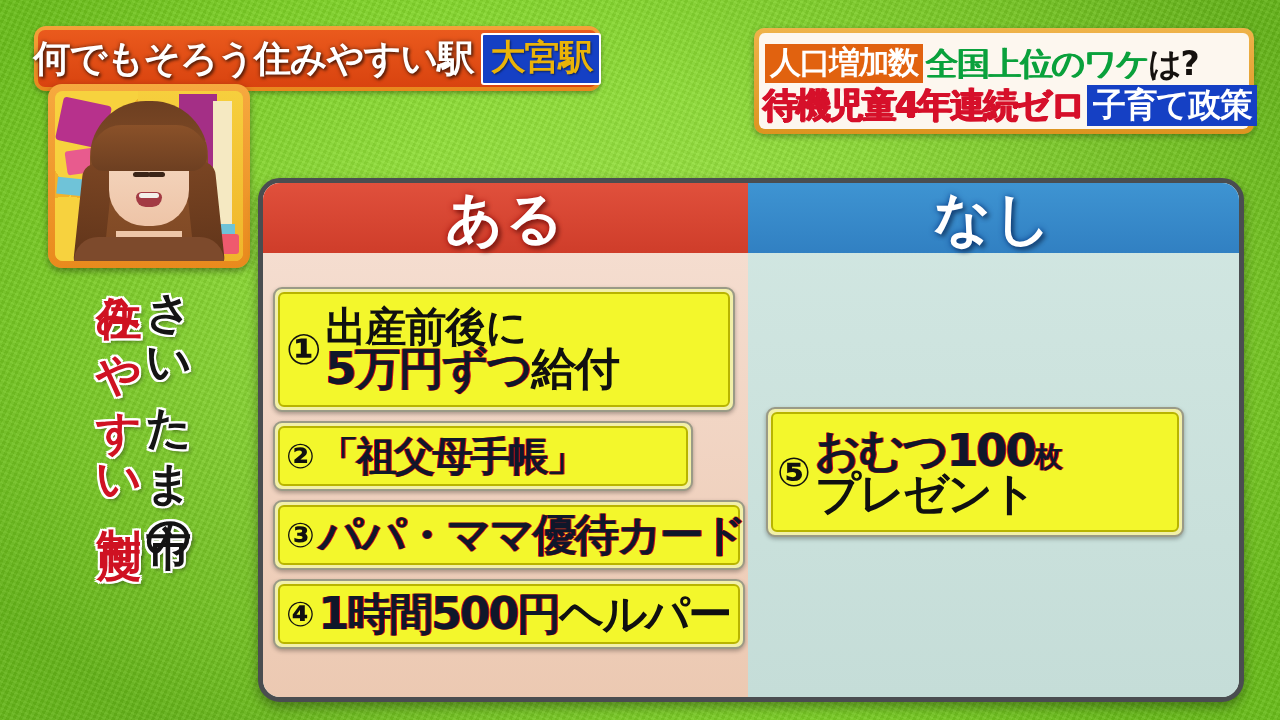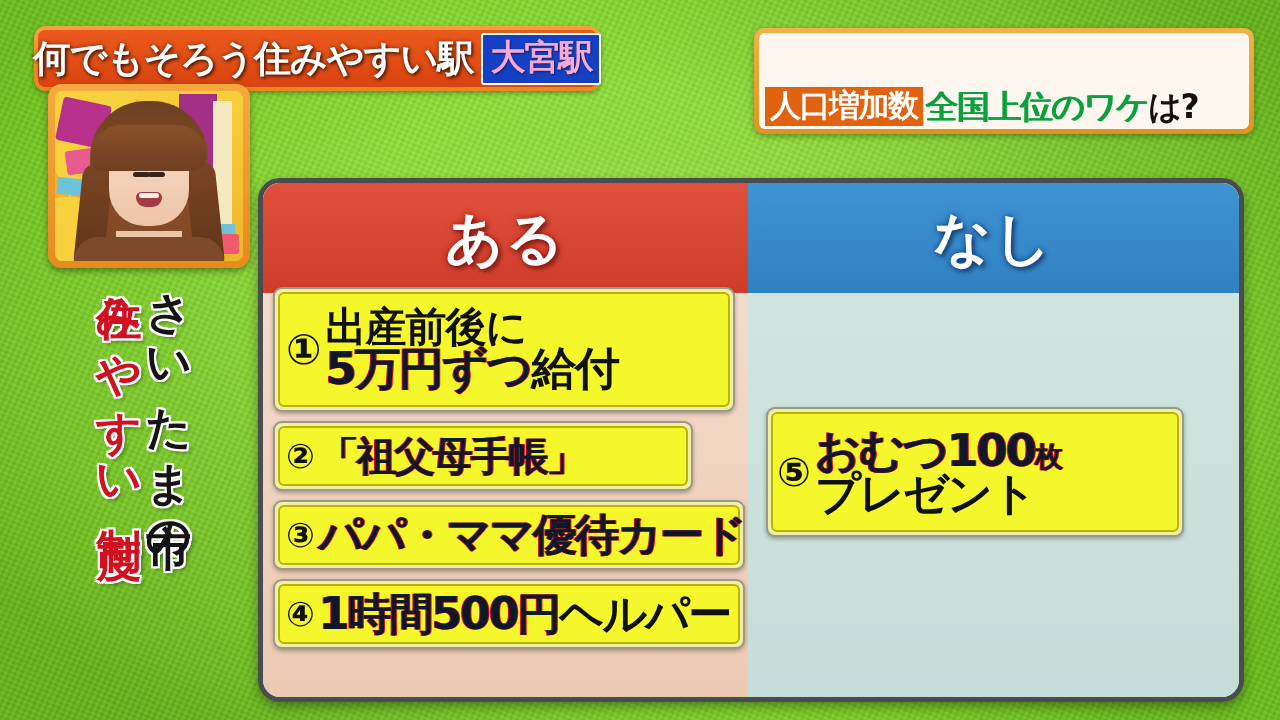--- a/index.html
+++ b/index.html
@@ -51,21 +51,21 @@
   #tl-main{
     font-size:37px;font-weight:700;color:#fff;letter-spacing:-1px;
     white-space:nowrap;
     text-shadow:0 0 4px rgba(0,0,0,.55),2px 2px 3px rgba(0,0,0,.5);
   }
   #tl-chip{
     background:#1540c4;border:2px solid #fff;border-radius:3px;
     padding:0 7px;line-height:1;
   }
   #tl-chip span{
-    font-size:35px;font-weight:700;color:#f9a8d4;letter-spacing:-1px;
+    font-size:35px;font-weight:700;color:#eab308;letter-spacing:-1px;
     display:inline-block;padding:5px 0 8px;white-space:nowrap;
     text-shadow:1px 1px 2px rgba(0,0,0,.5);
   }
 
   
   #thumb-frame{
     position:absolute;left:48px;top:84px;width:202px;height:184px;
     border-radius:14px;
     background:linear-gradient(#f6a93f,#e98a1d);
     padding:7px;box-sizing:border-box;
@@ -162,21 +162,21 @@
     position:absolute;left:258px;top:178px;width:976px;height:514px;
     border:5px solid #4a4d50;border-radius:22px;overflow:hidden;
     background:#cfe5df;box-shadow:0 5px 12px rgba(0,0,0,.35);
     display:flex;
   }
   .col{height:100%;box-sizing:border-box;position:relative;}
   #col-left{width:485px;background:linear-gradient(#f6e0d4,#ecc9b2);}
   #col-right{flex:1;background:linear-gradient(#d2e7e2,#c5ddd8);}
 
   .col-head{
-    height:110px;display:flex;align-items:center;justify-content:center;
+    height:70px;display:flex;align-items:center;justify-content:center;
     box-sizing:border-box;
   }
   #head-left{background:linear-gradient(#e0503c,#cf3d2a);}
   #head-right{background:linear-gradient(#3e94d2,#3180c2);}
   .head-txt{font-size:57px;font-weight:700;letter-spacing:2px;color:#fff;line-height:1;}
   #head-left .head-txt{text-shadow:0 0 6px rgba(150,0,0,.85),3px 3px 4px rgba(0,0,0,.4);}
   #head-right .head-txt{text-shadow:0 0 6px rgba(0,50,130,.9),3px 3px 4px rgba(0,0,0,.4);}
 
   
   .plate{
@@ -258,20 +258,24 @@
   </div>
 </div>
 
 <div id="tr-banner">
   <div id="tr-inner">
     <div class="tr-row" id="tr-r1">
       <span class="tr-chip-or">人口増加数</span>
       <span class="tr-green">全国上位のワケ</span>
       <span class="tr-black">は?</span>
     </div>
+    <div class="tr-row" id="tr-r2">
+      <span class="tr-red">待機児童4年連続ゼロ</span>
+      <span class="tr-chip-blue">子育て政策</span>
+    </div>
   </div>
 </div>
 
 <div id="vtxt">
   <div class="vcol stroke-w" id="vcol-1">さいたま市の</div>
   <div class="vcol stroke-w" id="vcol-2">住みやすい制度</div>
 </div>
 
 <div id="panel">
 

